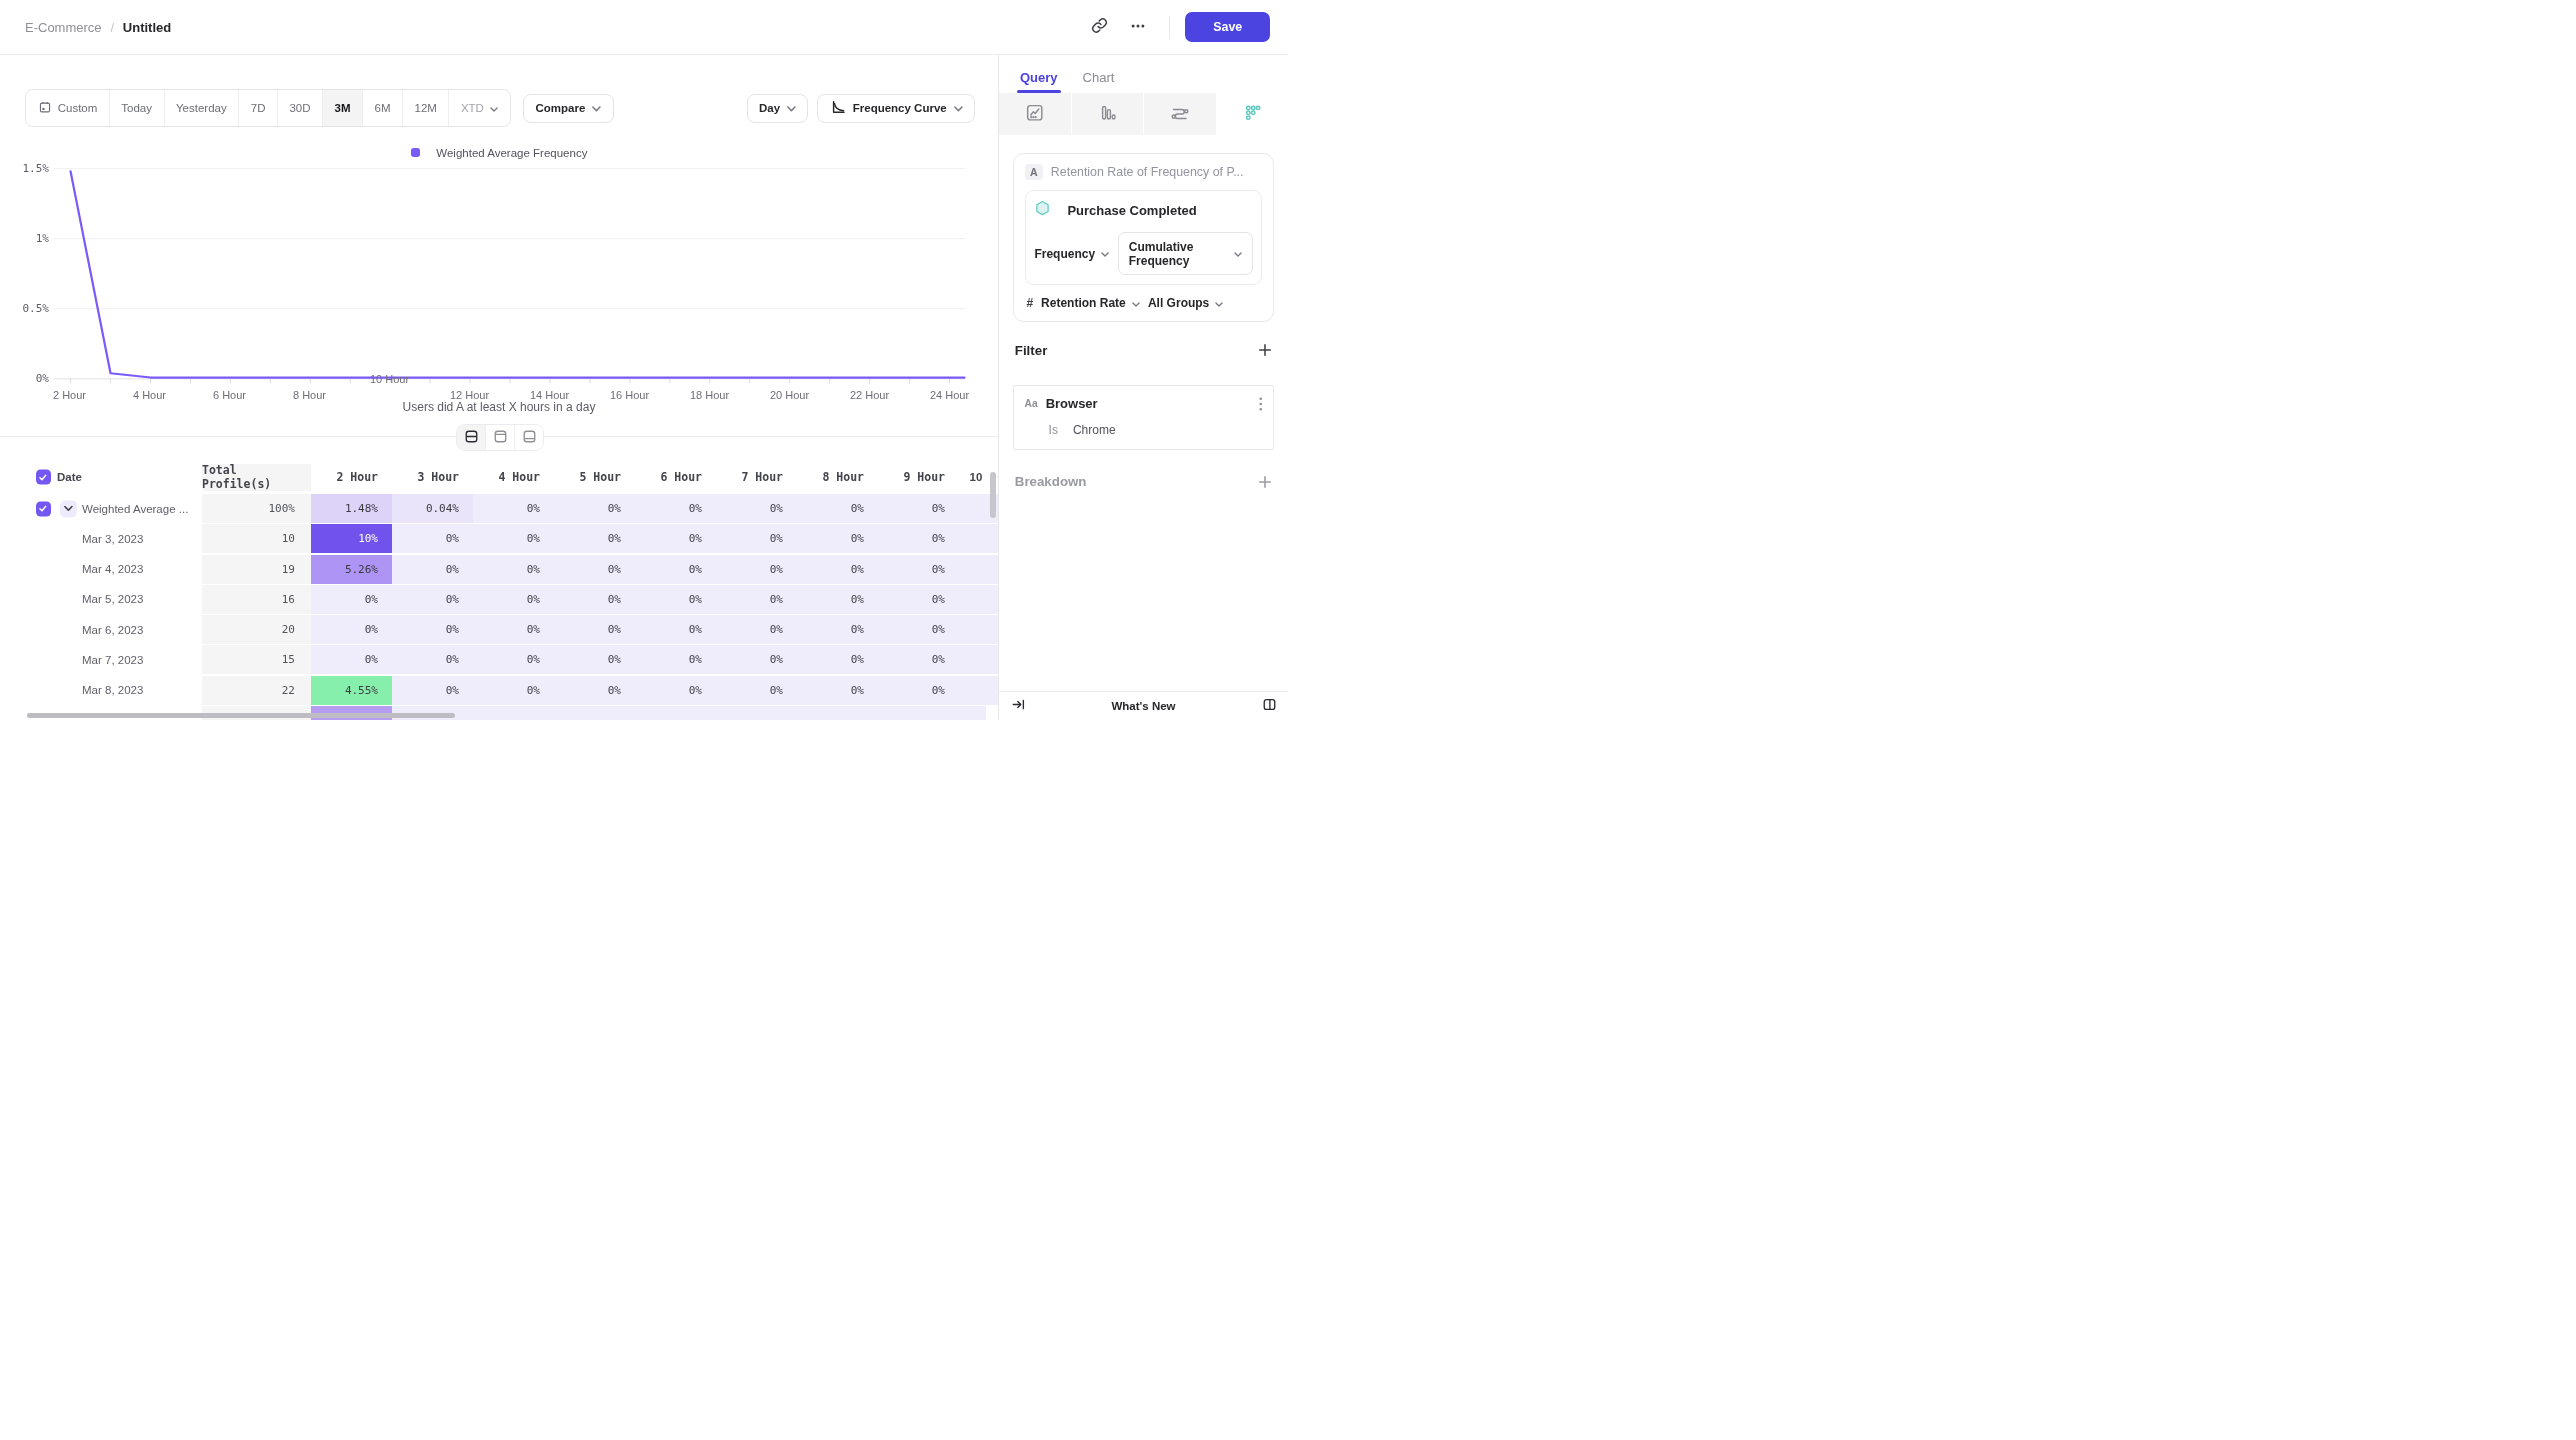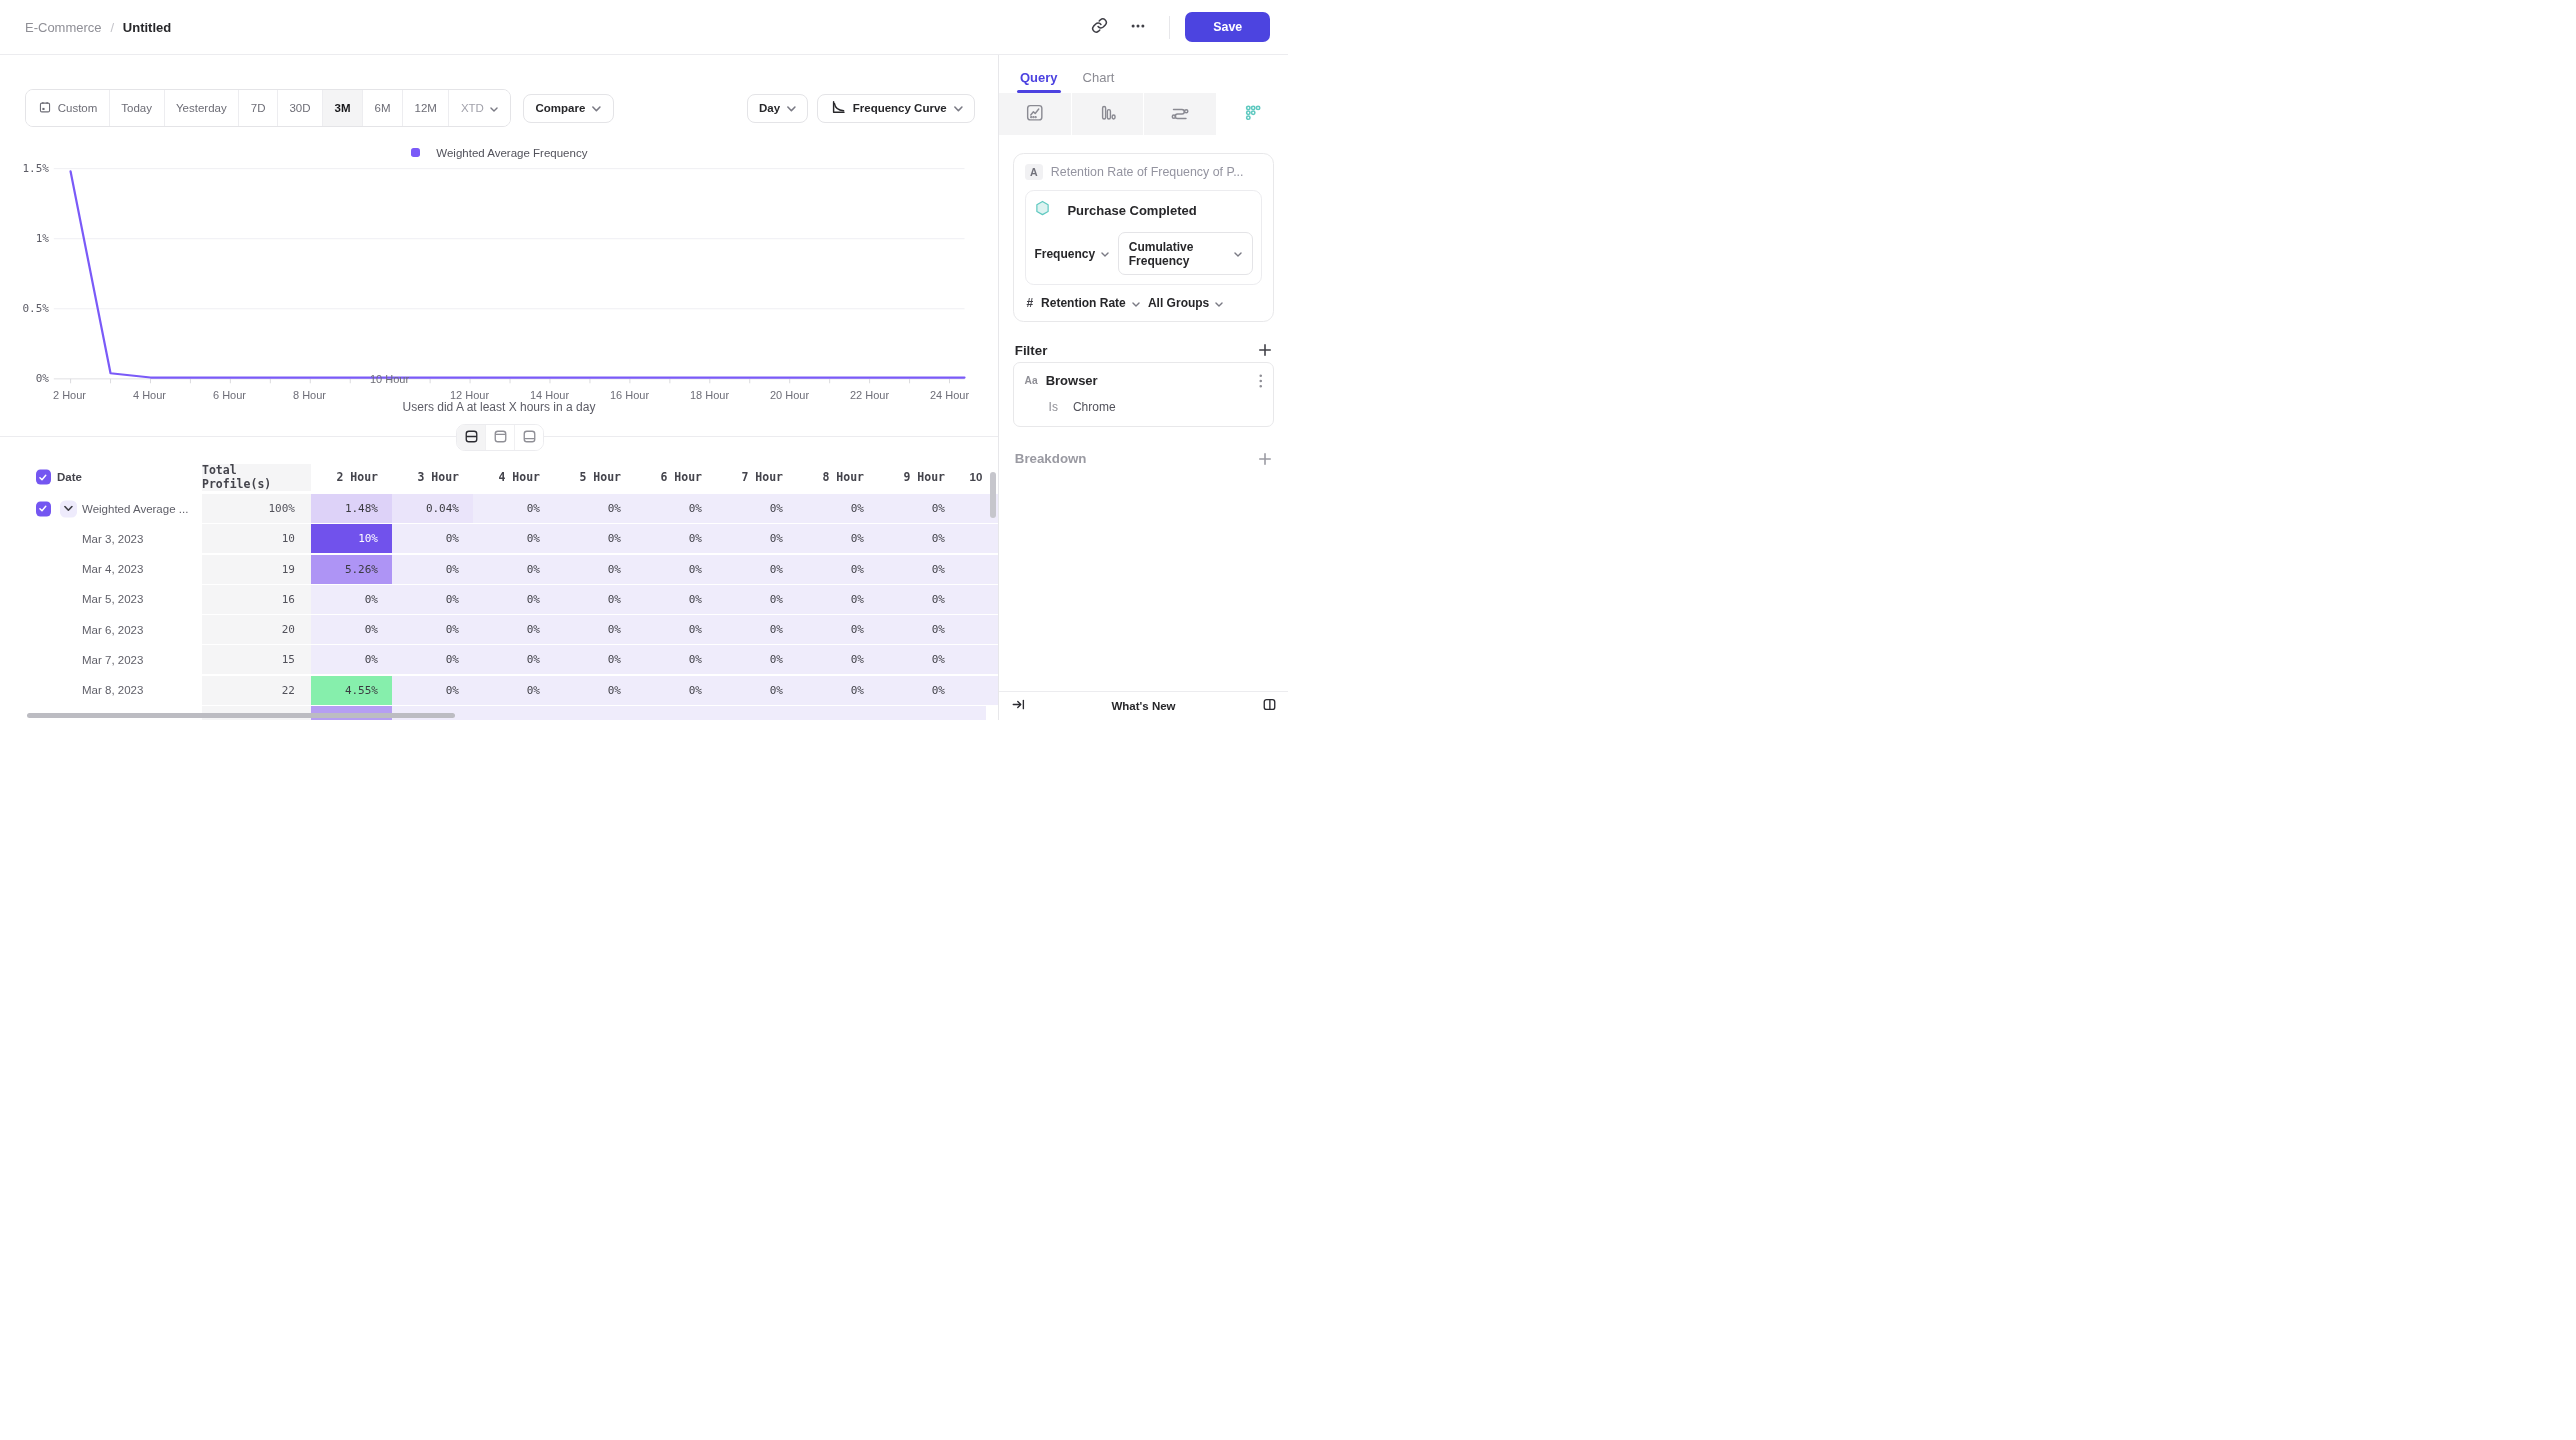--- a/index.html
+++ b/index.html
@@ -87,21 +87,21 @@
   .freq-row { margin-top:11.5px; display:flex; align-items:center; gap:8.8px; }
   .inline-dd { display:flex; align-items:center; gap:6.2px; font-size:12px; font-weight:600; color:#27272a; cursor:pointer; }
   .pill-dd { display:flex; align-items:center; gap:6.2px; font-size:12px; font-weight:600; color:#27272a; border:0.9px solid #e4e4e7; border-radius:7px; padding:6.2px 9.7px; cursor:pointer; }
   .measure-row { margin-top:11.5px; display:flex; align-items:center; gap:8px; padding-left:1.8px; font-size:12px; font-weight:600; color:#27272a; }
   .hash { color:#3f3f46; font-weight:700; }
   .sec-row { display:flex; align-items:center; justify-content:space-between; margin-top:21px; padding:0 1.8px; }
   .sec-lbl { font-size:13.3px; font-weight:700; color:#27272a; }
   .sec-lbl.dim { color:#9a9aa2; }
   .plus-btn { background:none; border:none; cursor:pointer; color:#3f3f46; display:flex; }
   .plus-btn.dim { color:#9a9aa2; }
-  .fcard { margin-top:4px; border:0.9px solid #e8e8ea; border-radius:7px; padding:10.6px 10.6px 12.4px 10.6px; }
+  .fcard { margin-top:27px; border:0.9px solid #e8e8ea; border-radius:2px; padding:10.6px 10.6px 12.4px 10.6px; }
   .frow1 { display:flex; align-items:center; gap:8px; }
   .aa { color:#8f8f96; font-size:10.2px; font-weight:600; }
   .fprop { font-size:13px; font-weight:600; color:#27272a; flex:1; }
   .kebab { background:none; border:none; cursor:pointer; color:#8f8f96; display:flex; }
   .frow2 { margin-top:11.5px; padding-left:24px; display:flex; gap:15px; font-size:12px; }
   .op { color:#8f8f96; }
   .fval { color:#52525b; cursor:pointer; }
   .pfooter { position:absolute; bottom:0; left:0; width:100%; height:29px; border-top:0.9px solid #ececef; display:flex; align-items:center; padding:0 11.5px; }
   .pfooter .mid { flex:1; text-align:center; font-size:11.5px; font-weight:600; color:#27272a; }
   .pfooter button { background:none; border:none; color:#2b2b31; cursor:pointer; display:flex; }

